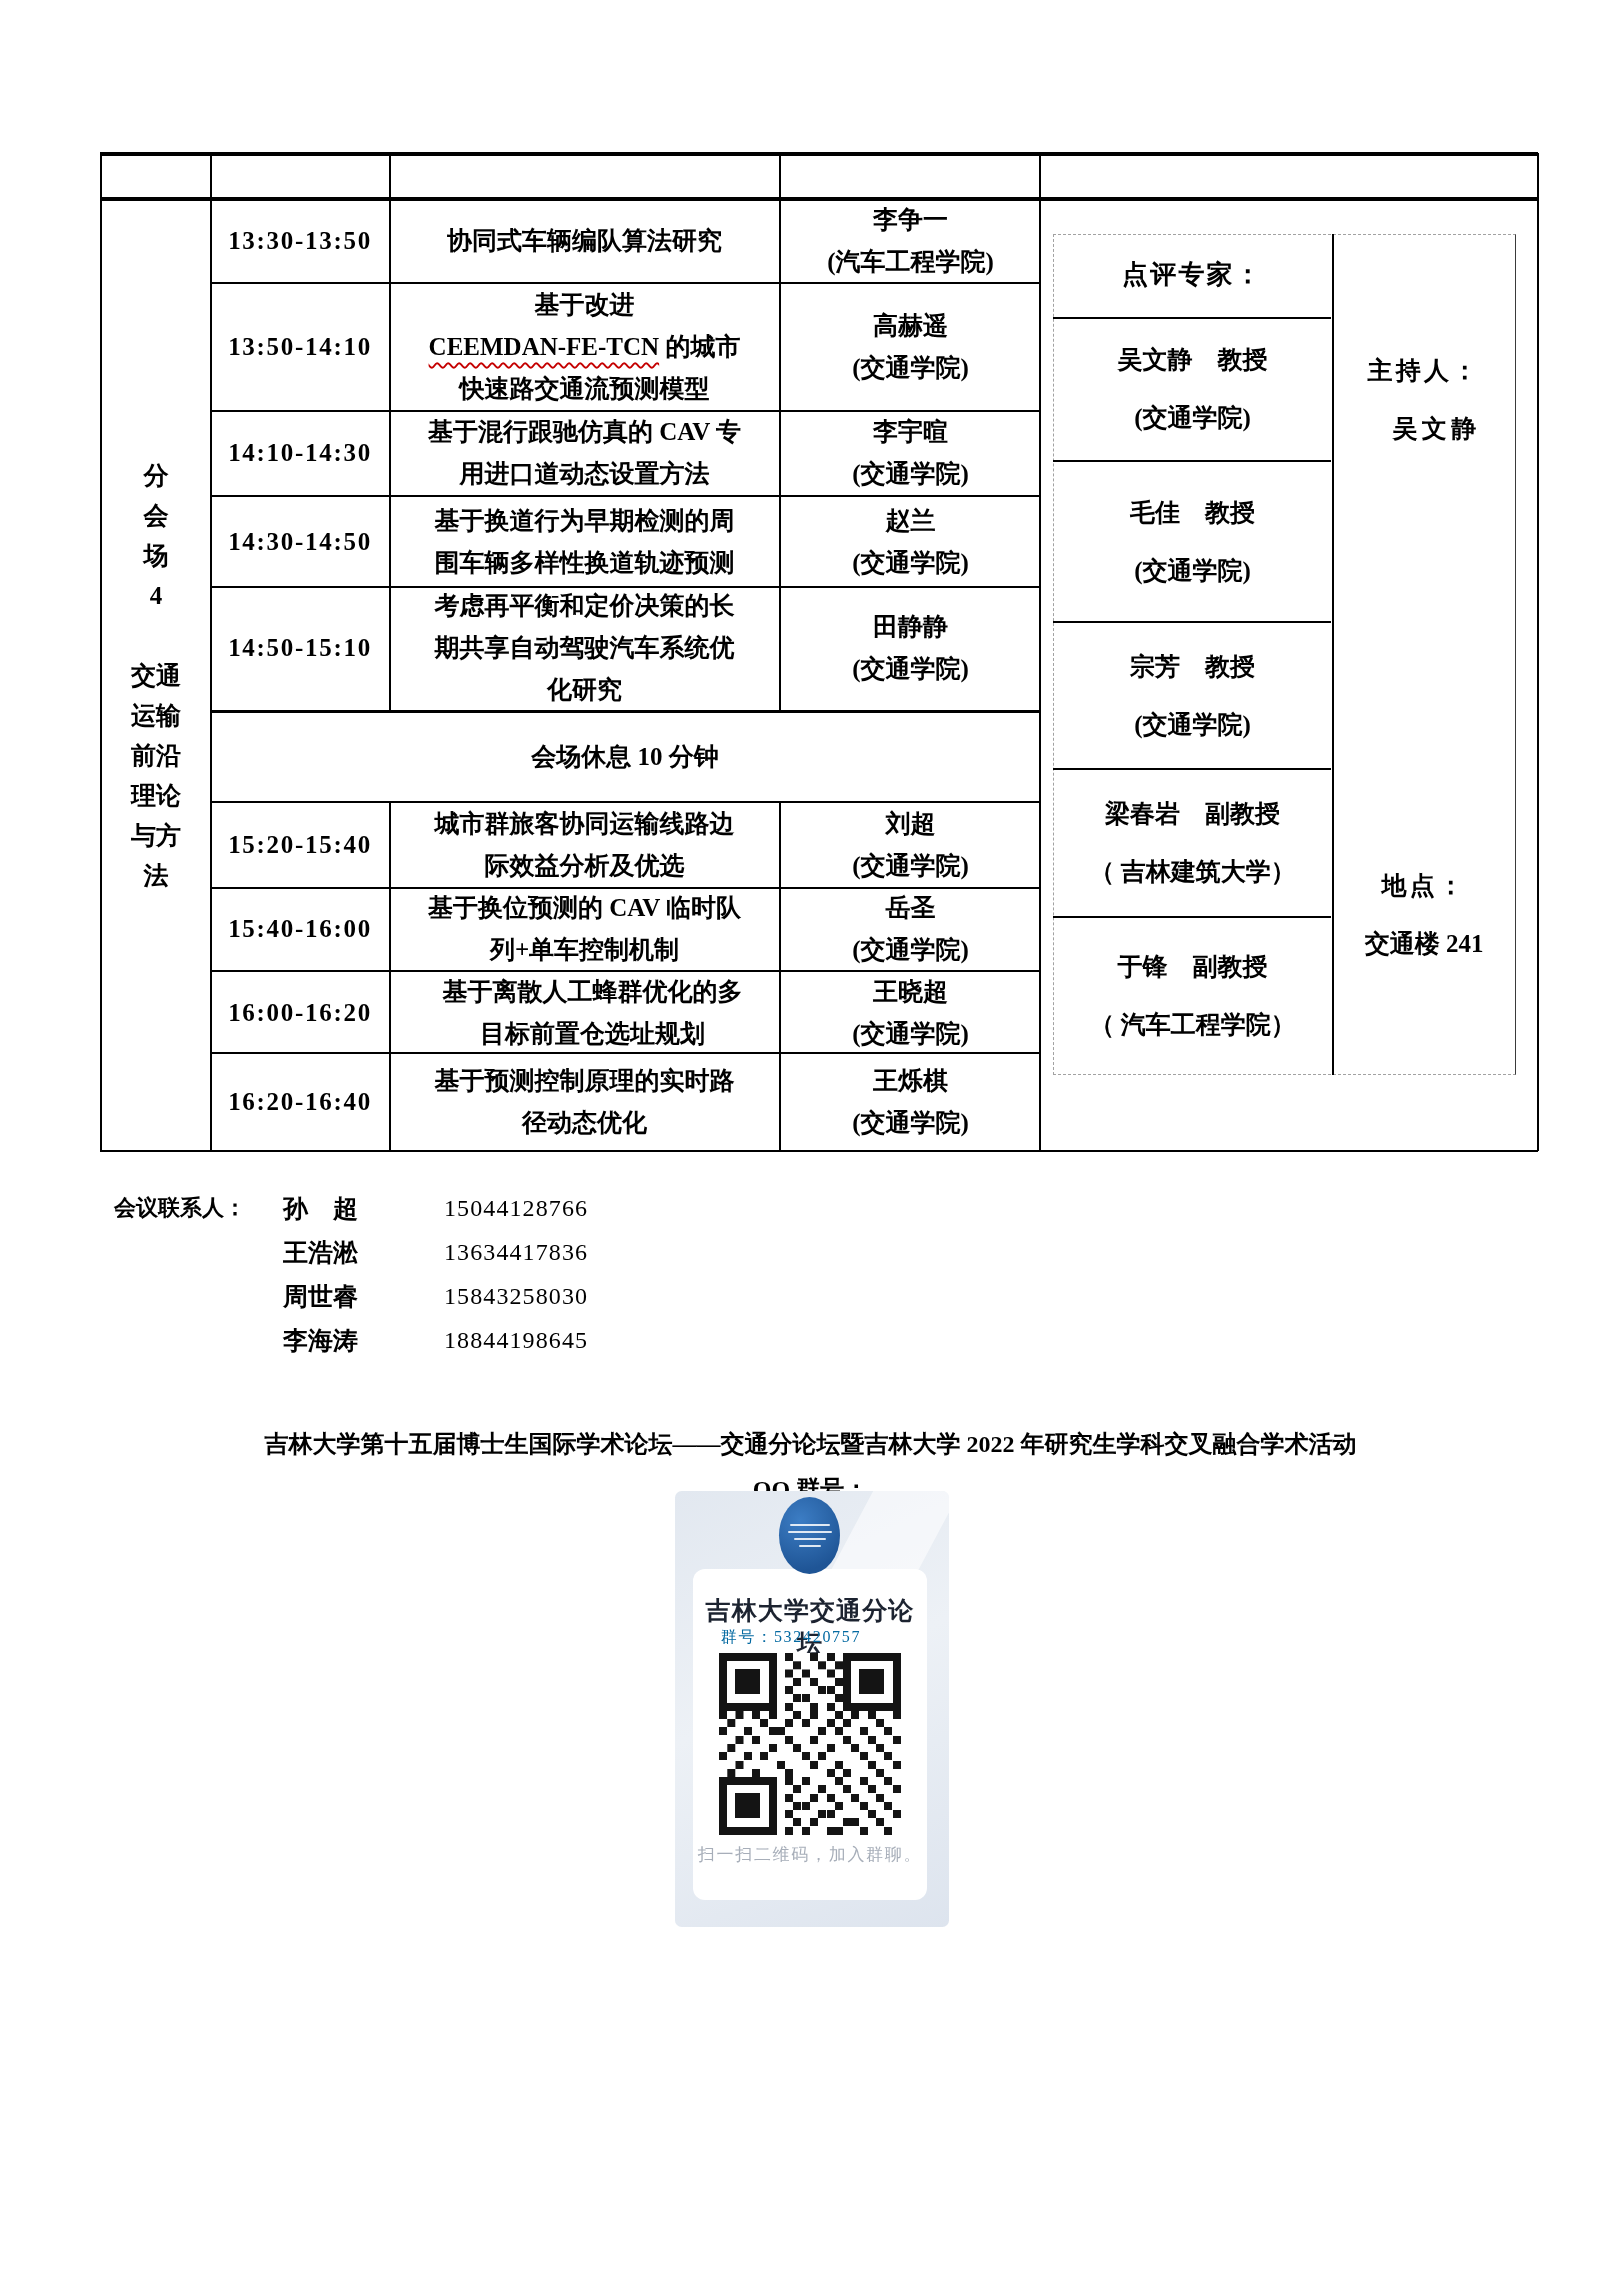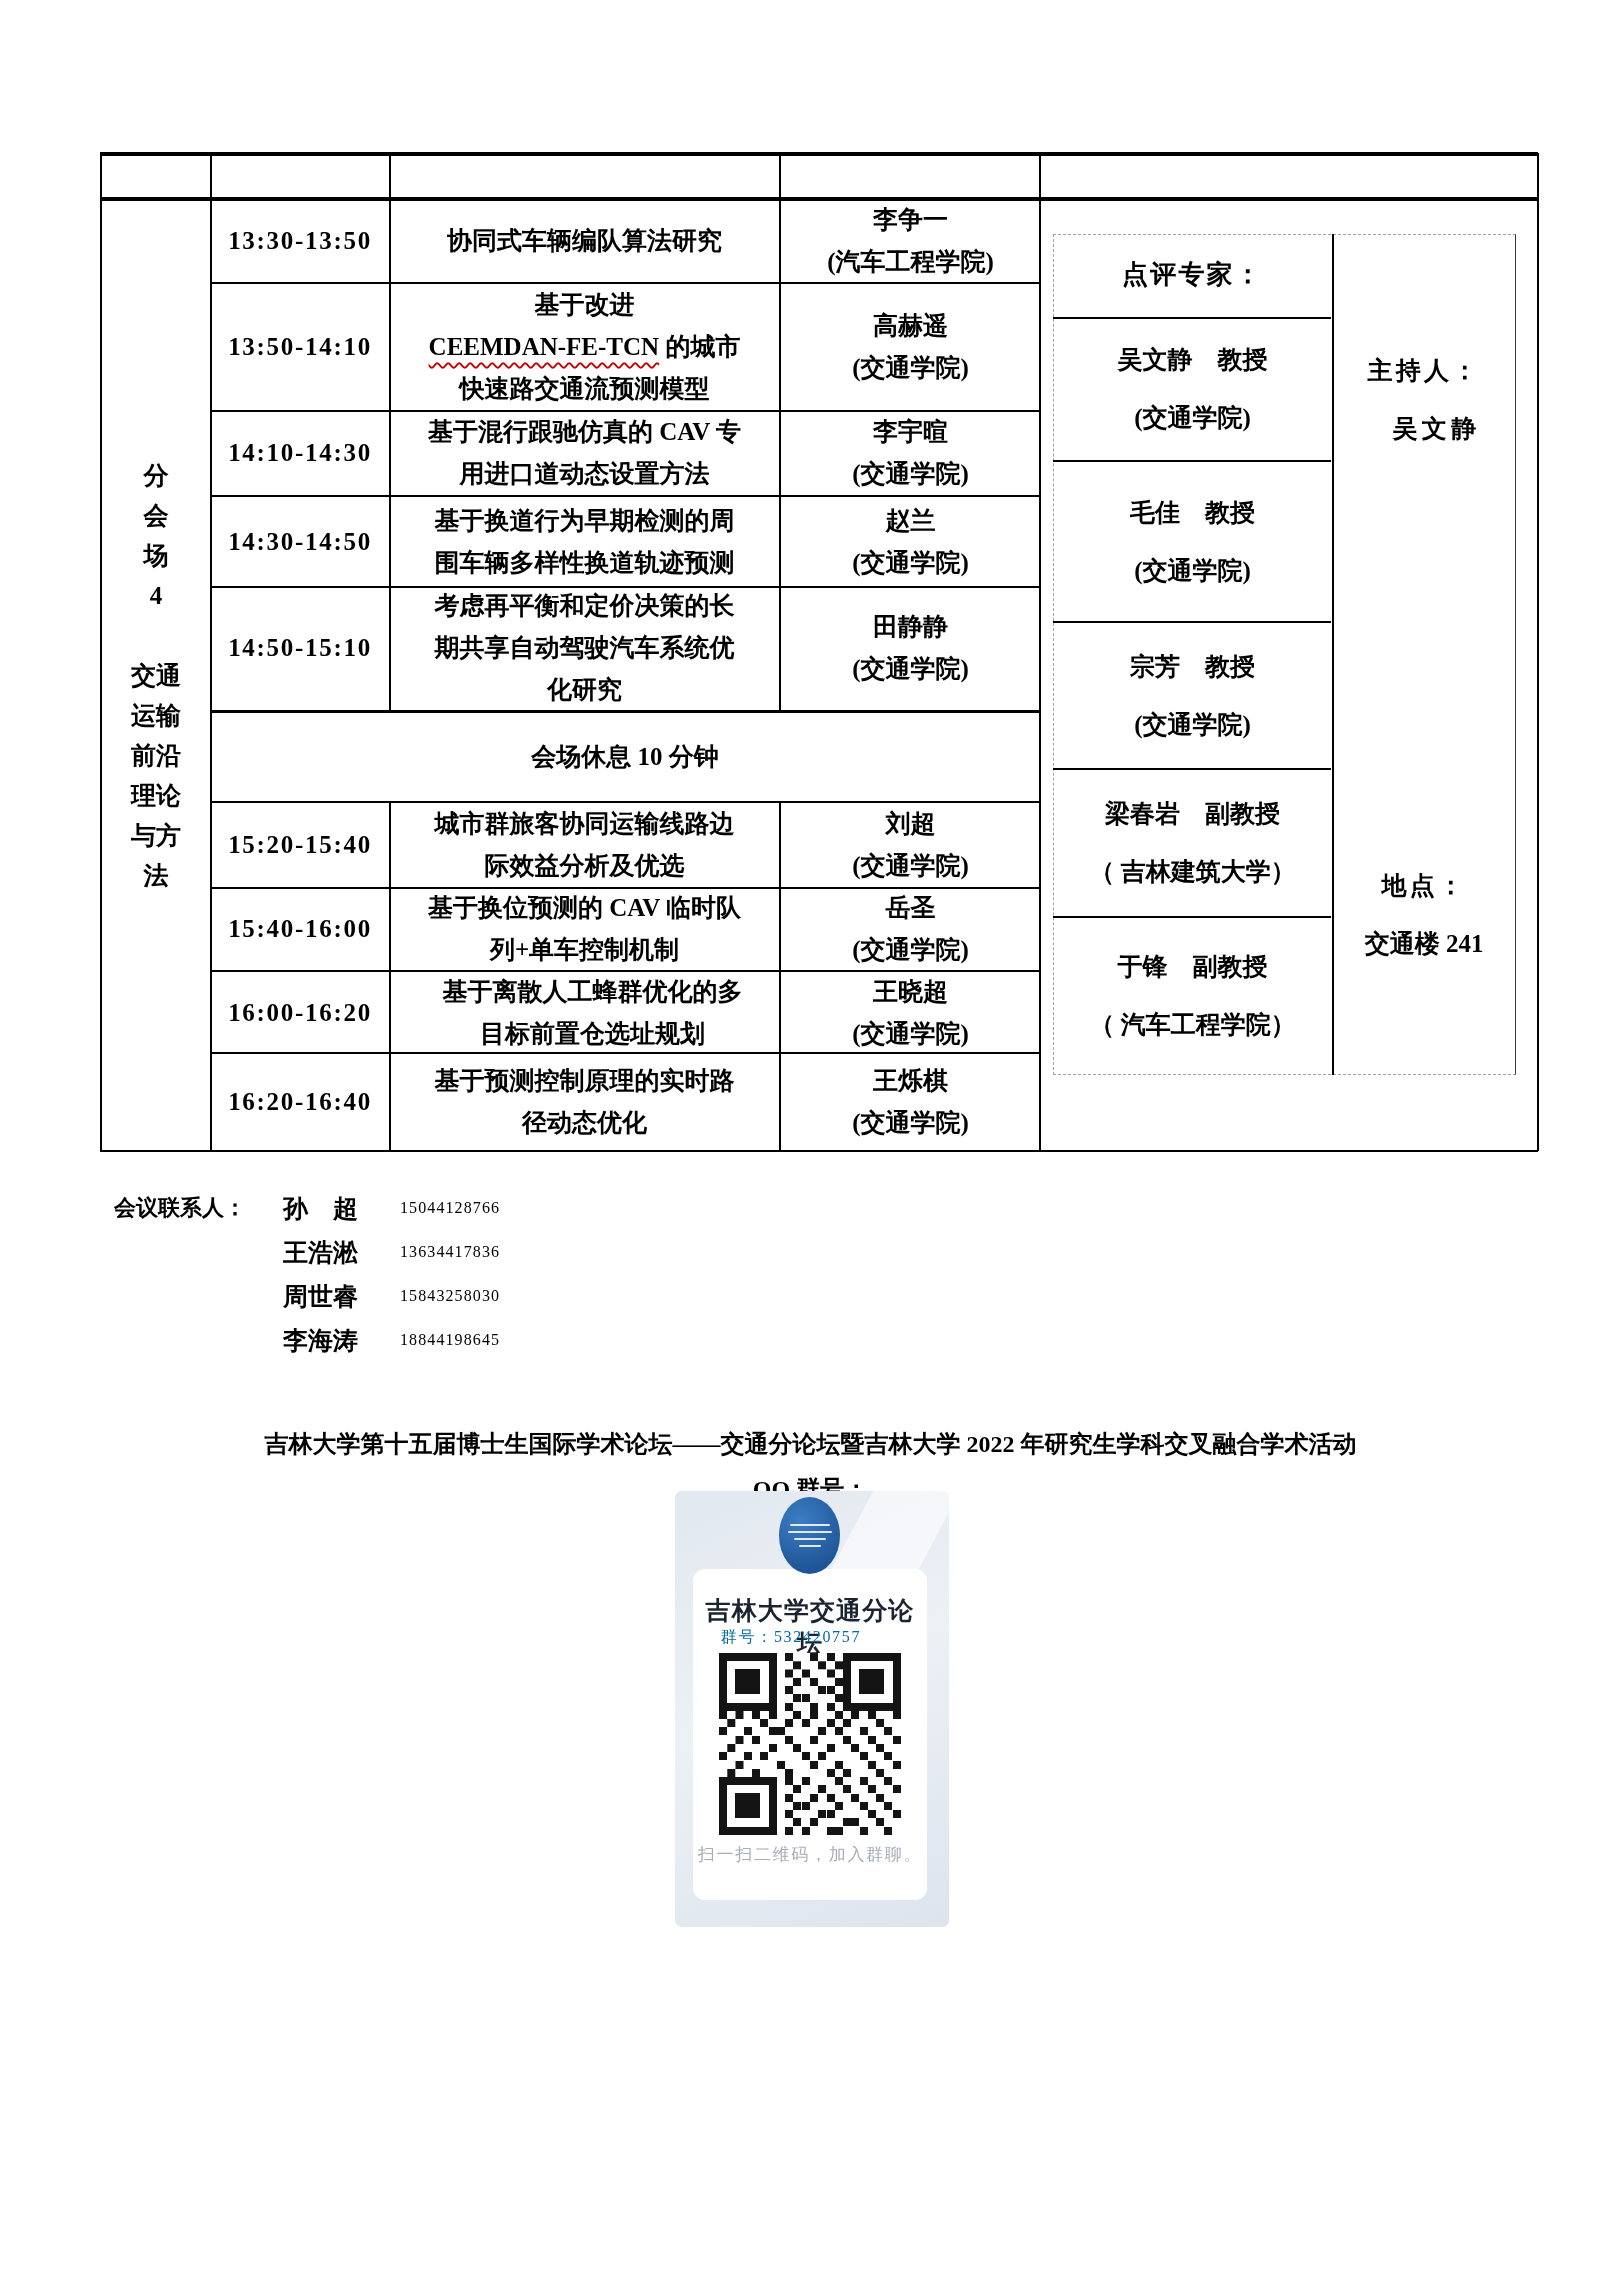--- a/index.html
+++ b/index.html
@@ -30,21 +30,21 @@
     position:absolute;display:flex;flex-direction:column;align-items:center;justify-content:center;
     text-align:center;font-size:25px;font-weight:600;line-height:58px;
   }
   .fhead{font-size:26px;font-weight:700;letter-spacing:2.2px;}
   .blold{font-weight:700;letter-spacing:3.3px;}
   .lsp{letter-spacing:4.4px;text-align:right;}
   
   .contact-row{position:absolute;height:44px;display:flex;align-items:center;}
   .c-label{width:169px;font-size:22px;font-weight:600;}
   .c-name{width:117px;font-size:25px;font-weight:600;}
-  .c-phone{font-size:16px;font-weight:500;letter-spacing:1.1px;}
+  .c-phone{font-size:24px;font-weight:500;letter-spacing:1.1px;margin-left:44px;}
   
   .center-line{position:absolute;left:0;width:1621px;text-align:center;font-size:24px;font-weight:600;}
   
   .qr-bg{
     position:absolute;left:675px;top:1491px;width:274px;height:436px;border-radius:6.6px;
     background:linear-gradient(155deg,#e2e8f0 0%,#edf1f6 45%,#dde4ee 100%);overflow:hidden;
   }
   .qr-streak{
     position:absolute;left:165px;top:-44px;width:77px;height:232px;background:rgba(255,255,255,0.55);
     transform:rotate(28deg);

